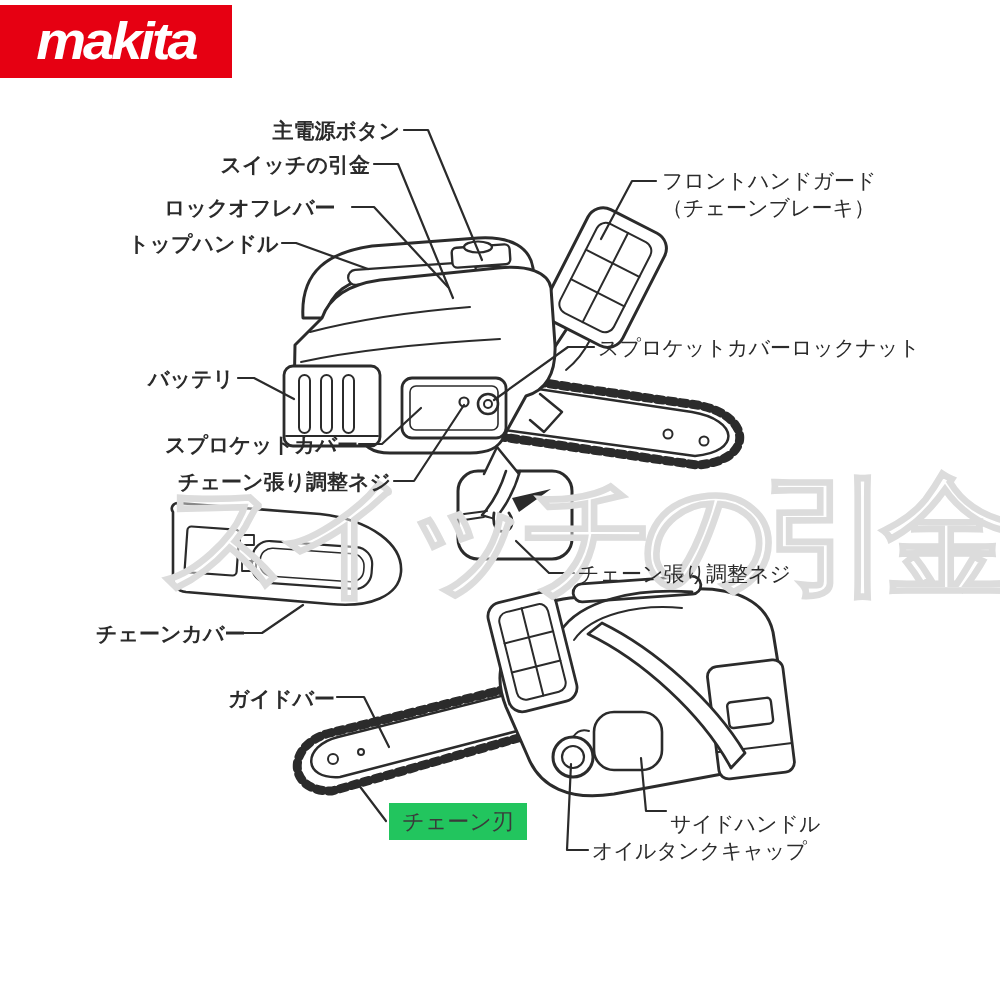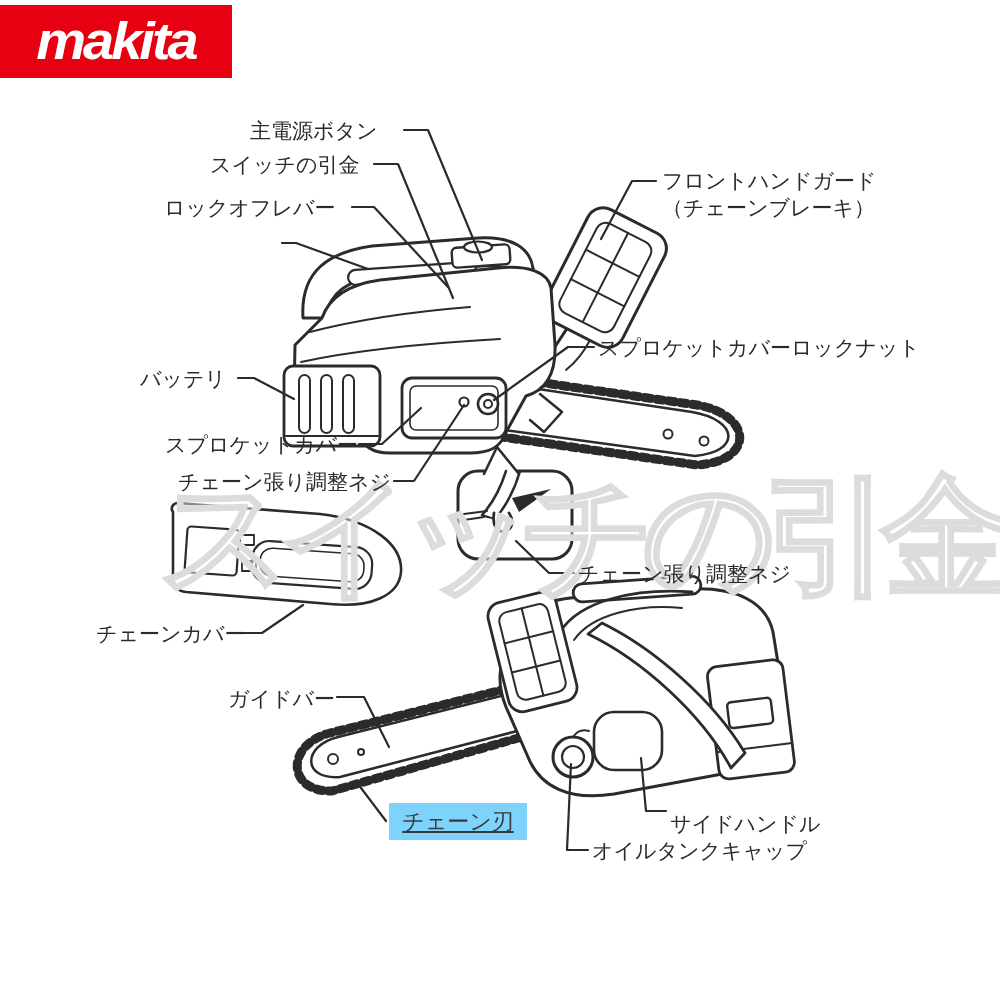--- a/index.html
+++ b/index.html
@@ -1,30 +1,30 @@
 <!DOCTYPE html>
 <html><head>
 <meta charset="utf-8">
 <style>
   html,body{margin:0;padding:0;background:#fff;}
   #stage{position:relative;width:1000px;height:1000px;overflow:hidden;background:#fff;
          font-family:"Liberation Sans","DejaVu Sans",sans-serif;}
   #art{position:absolute;left:0;top:0;z-index:2;}
   .lbl{position:absolute;z-index:4;font-size:21px;color:#2b2b2b;line-height:1.28;white-space:nowrap;}
-  .r{}
+  .r{text-align:right;font-weight:bold;}
   #logo{position:absolute;left:0;top:5px;width:232px;height:73px;background:#e60012;z-index:4;
         display:flex;align-items:center;justify-content:center;}
   #logo span{color:#fff;font-size:56px;font-weight:bold;font-style:italic;letter-spacing:-3px;
              transform:scaleY(.92);}
   #watermark{position:absolute;left:158px;top:448px;z-index:3;font-size:132px;font-weight:bold;
              letter-spacing:-14px;color:rgba(255,255,255,0.45);
              -webkit-text-stroke:2.5px #dcdcdc;white-space:nowrap;pointer-events:none;}
   #chain-blade-tag{position:absolute;left:389px;top:803px;width:138px;height:37px;z-index:4;
-             background:#7dd3fc;color:#3a3a3a;font-size:22px;display:flex;align-items:center;
-             justify-content:center;text-decoration:underline;}
+             background:#22c55e;color:#3a3a3a;font-size:22px;display:flex;align-items:center;
+             justify-content:center;}
   #footnote{position:absolute;left:698px;top:918px;z-index:4;font-size:48px;color:#111;}
 </style>
 </head>
 <body>
 
 <div id="stage">
 
   <div id="watermark">スイッチの引金</div>
 
   <div id="logo">
@@ -153,20 +153,21 @@
       <polyline points="571,764 567,850 588,850"></polyline>
     </g>
   </svg>
 
   <div class="lbl r" style="left:250px;top:118px;width:150px;">主電源ボタン</div>
 
   <div class="lbl r" style="left:210px;top:152px;width:160px;">スイッチの引金</div>
 
   <div class="lbl r" style="left:164px;top:195px;width:170px;">ロックオフレバー</div>
 
+  <div class="lbl r" style="left:128px;top:231px;width:150px;">トップハンドル</div>
 
   <div class="lbl" style="left:662px;top:168px;">
     <div>フロントハンドガード</div>
     <div>（チェーンブレーキ）</div>
   </div>
 
   <div class="lbl r" style="left:140px;top:366px;width:94px;">バッテリ</div>
 
   <div class="lbl" style="left:598px;top:335px;">スプロケットカバーロックナット</div>
 

